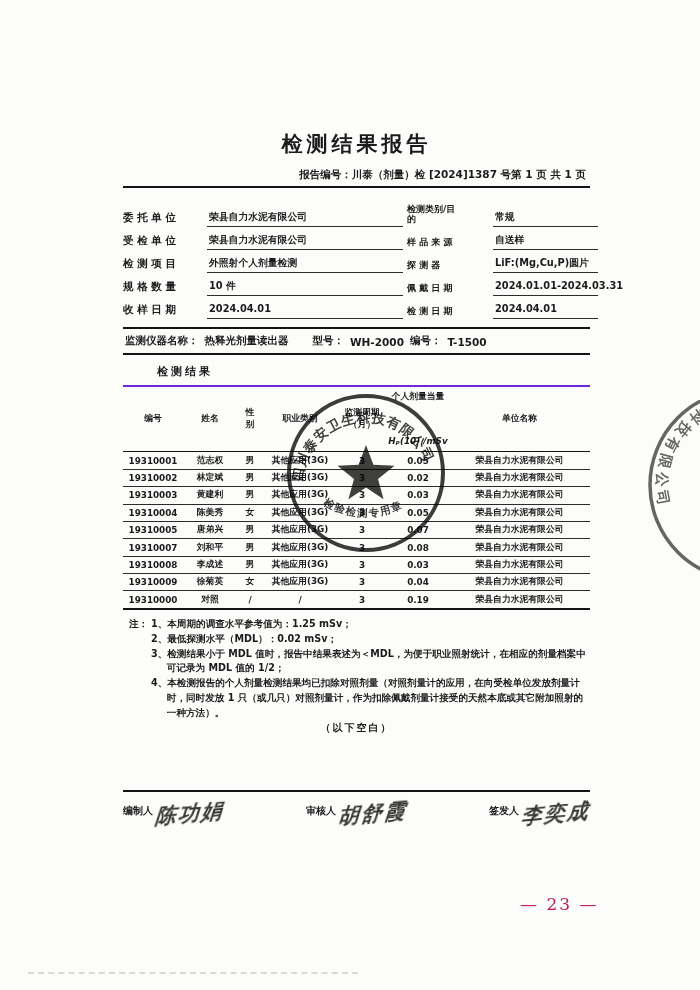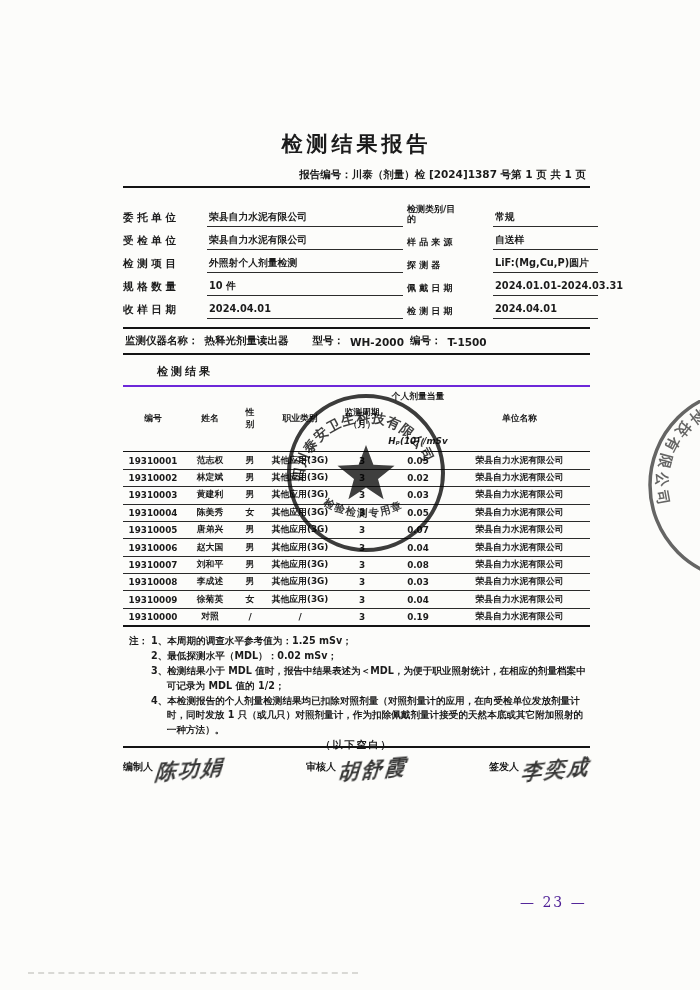--- a/index.html
+++ b/index.html
@@ -54,34 +54,34 @@
   }
   table.results tbody tr:first-child td{border-top:none;}
   .hdr-italic{font-style:italic;margin-top:33px;}
   
   .notes{display:flex; margin-top:7px; font-size:9.6px; font-weight:700; line-height:1.55;}
   .notes-label{flex:0 0 22px; margin-left:6px;}
   .note-item{padding-left:1.65em; text-indent:-1.65em;}
   .blank-note{text-align:center; font-size:10px; font-weight:700; margin-top:0; letter-spacing:2px;}
   
   .sig-block{
-    position:absolute; left:123px; top:746px; width:467px;
+    position:absolute; left:123px; top:790px; width:467px;
     border-top:2px solid #141414; padding-top:8px;
     display:flex; justify-content:space-between; align-items:flex-start;
   }
   .sig-group{display:flex; align-items:flex-start;}
   .sig-label{font-size:10px; font-weight:700; padding-top:4px; white-space:nowrap;}
   .sig-name{
     font-size:21px; font-weight:700; letter-spacing:2px; margin-left:2px;
     font-style:italic; transform:rotate(-5deg) skewX(-10deg);
     display:inline-block; opacity:.88; filter:blur(.3px);
   }
   .page-number{
-    position:absolute; left:520px; top:894px; font-size:14px; letter-spacing:2px;
-    font-family:"DejaVu Serif","Liberation Serif",serif; color:#4c1d95;
+    position:absolute; left:520px; top:894px; font-size:17px; letter-spacing:2px;
+    font-family:"DejaVu Serif","Liberation Serif",serif; color:#be185d;
   }
   
   .stamp-main{position:absolute; left:281px; top:384px; mix-blend-mode:multiply; opacity:.86;}
   .stamp-edge{position:absolute; left:595px; top:400px; mix-blend-mode:multiply; opacity:.72;}
   .scan-artifact{
     position:absolute; left:28px; top:972px; width:330px;
     border-top:2px dashed #bdbdb8; opacity:.55;
   }
 </style>
 </head>
@@ -212,29 +212,20 @@
           <tr>
             <td>19310005</td>
             <td>唐弟兴</td>
             <td>男</td>
             <td>其他应用(3G)</td>
             <td>3</td>
             <td>0.07</td>
             <td>荣县自力水泥有限公司</td>
           </tr>
           <tr>
-            <td>19310006</td>
-            <td>赵大国</td>
-            <td>男</td>
-            <td>其他应用(3G)</td>
-            <td>3</td>
-            <td>0.04</td>
-            <td>荣县自力水泥有限公司</td>
-          </tr>
-          <tr>
             <td>19310007</td>
             <td>刘和平</td>
             <td>男</td>
             <td>其他应用(3G)</td>
             <td>3</td>
             <td>0.08</td>
             <td>荣县自力水泥有限公司</td>
           </tr>
           <tr>
             <td>19310008</td>

